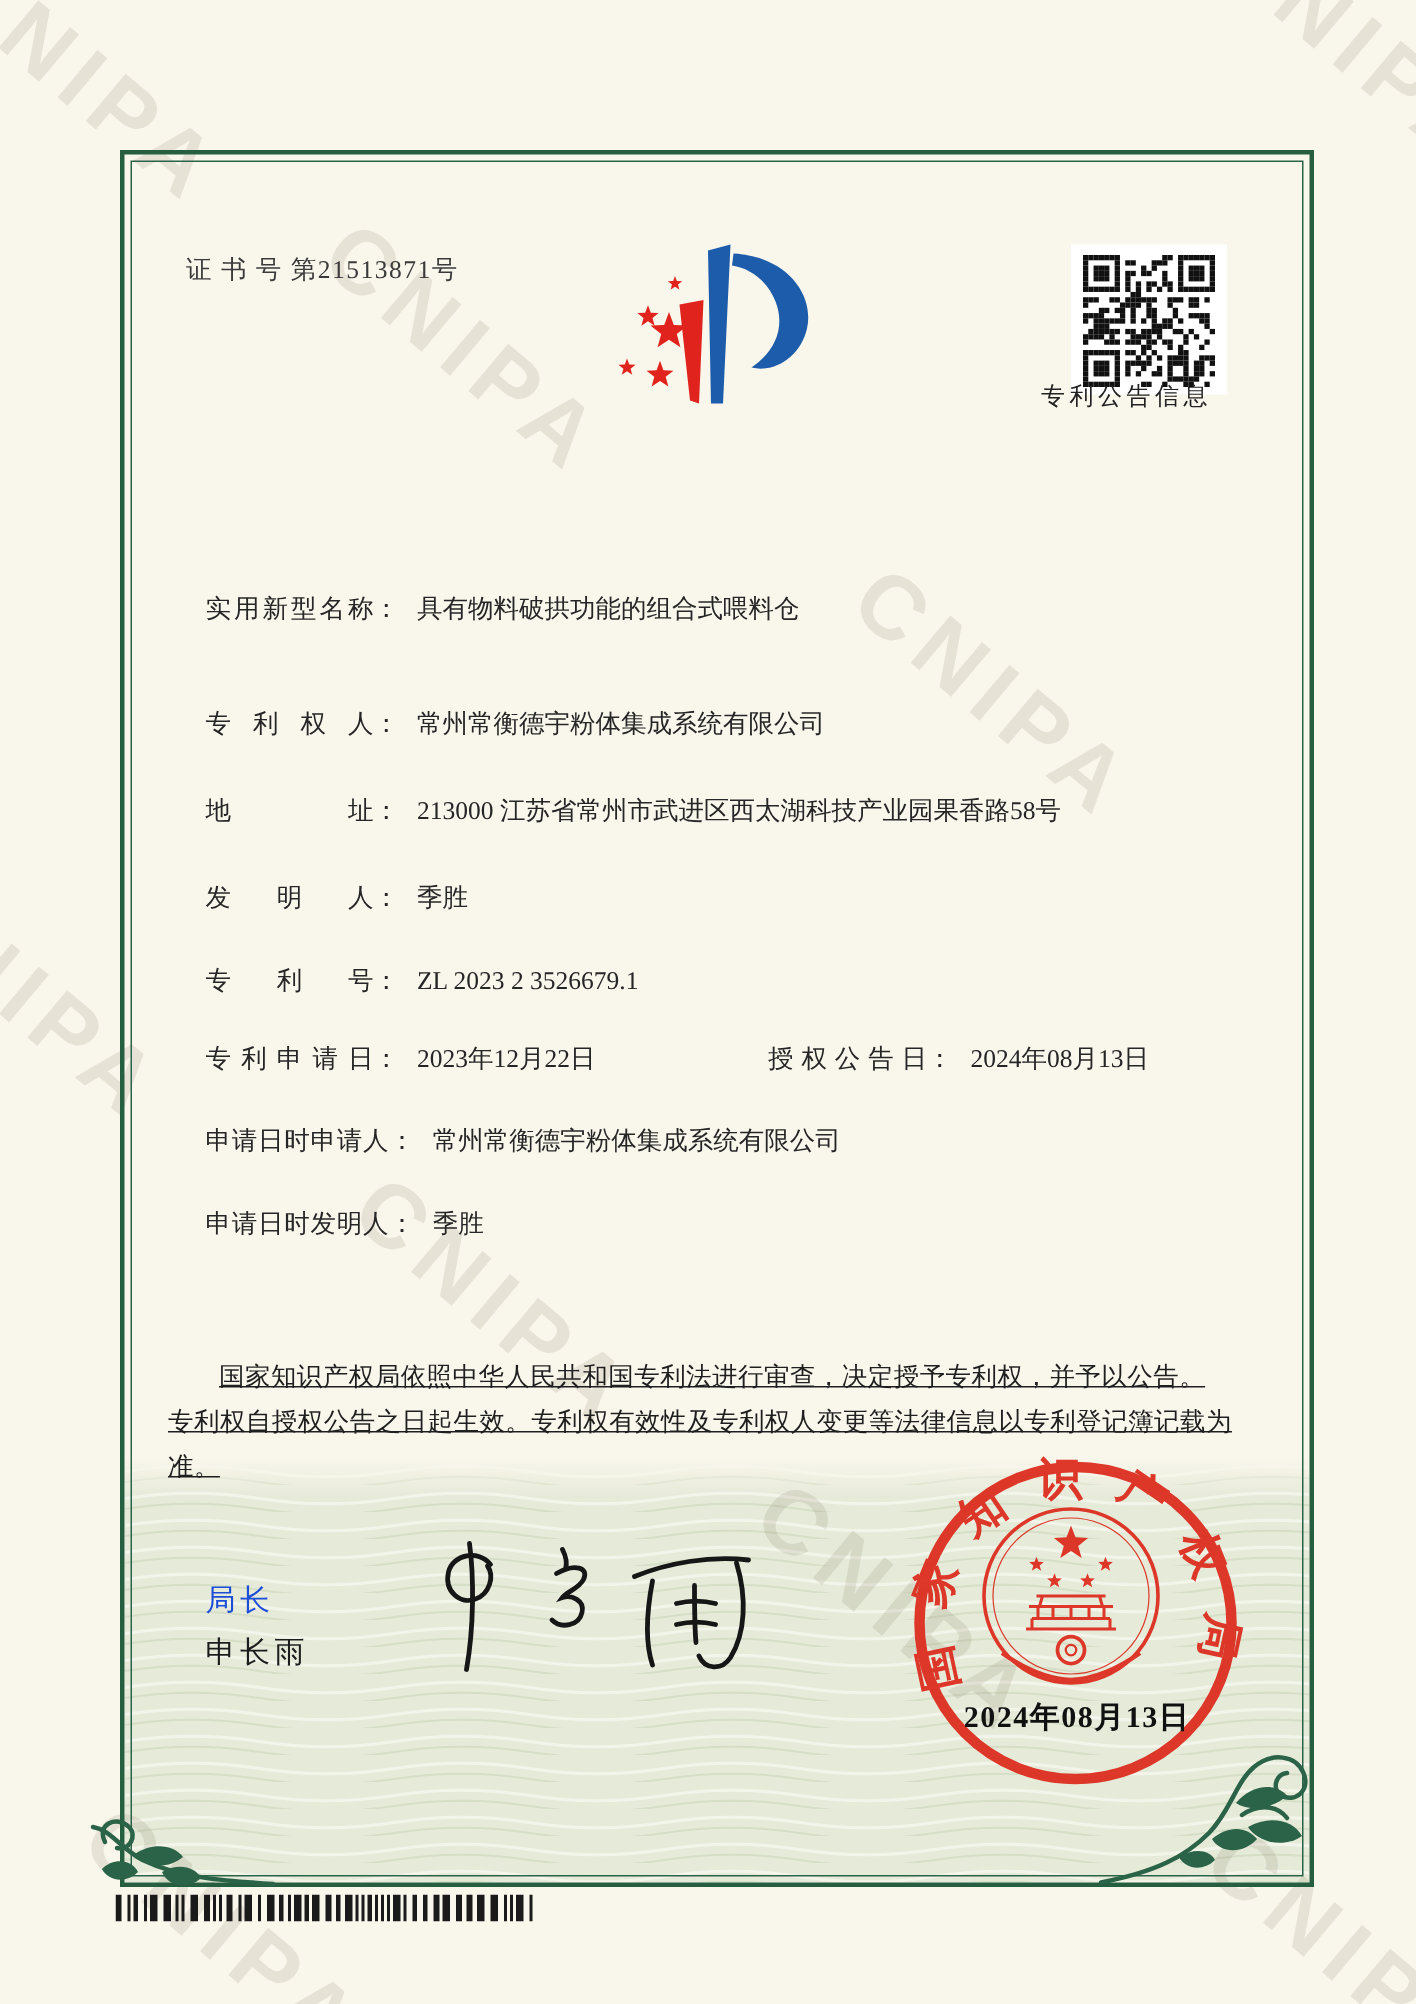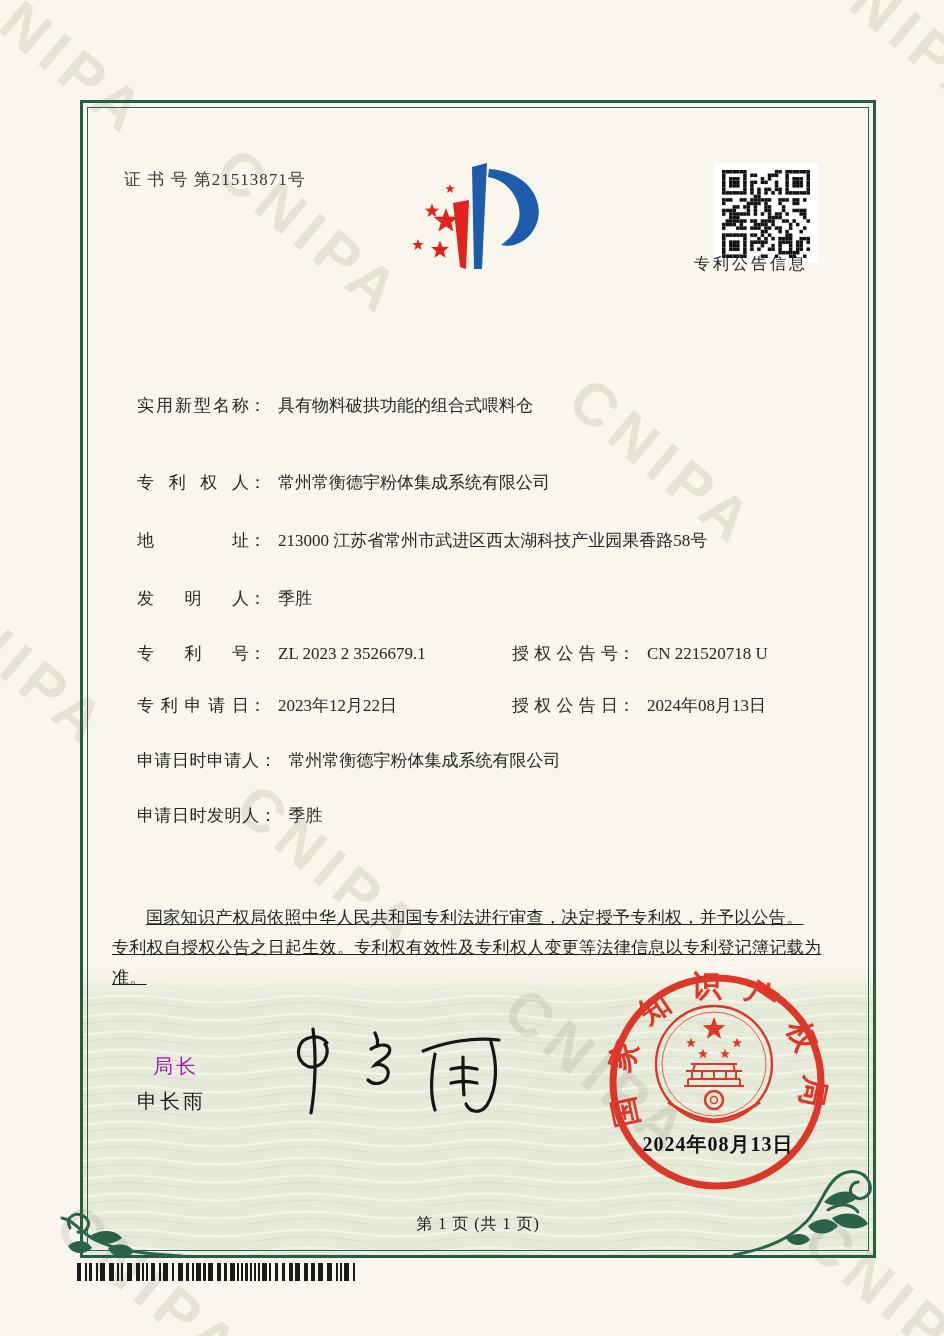--- a/index.html
+++ b/index.html
@@ -36,21 +36,21 @@
   .f-label.wide{width:auto;text-align:center;text-align-last:auto;letter-spacing:0.5px;}
   .f-value{margin-left:12px;text-align:center;}
   .f-right{position:absolute;left:375px;top:0;}
   .f-label.r{width:106px;}
   
   .legal{position:absolute;left:112px;top:903px;width:734px;font-size:17px;line-height:30px;
       color:#1f1f1f;z-index:5;letter-spacing:0.3px;text-decoration:underline;}
   .legal .indent{text-indent:34px;}
   
   .sig-title{position:absolute;left:137px;top:1053px;font-family:"Liberation Sans","DejaVu Sans",sans-serif;
-      font-size:20px;letter-spacing:3px;color:#a21caf;z-index:5;margin-left:16px;}
+      font-size:20px;letter-spacing:3px;color:#1d4ed8;z-index:5;}
   .sig-name{position:absolute;left:137px;top:1088px;font-family:"Liberation Sans","DejaVu Sans",sans-serif;
       font-size:20px;letter-spacing:3px;color:#1c1c1c;z-index:5;}
   .signature{position:absolute;left:283px;top:1023px;z-index:5;}
   
   .seal{position:absolute;left:602px;top:967px;z-index:6;opacity:0.93;}
   .seal-date{position:absolute;left:640px;top:1131px;width:156px;text-align:center;
       font-size:20px;font-weight:bold;letter-spacing:1px;color:#111;z-index:7;}
   
   .footer{position:absolute;left:80px;top:1214px;width:796px;text-align:center;
       font-size:16px;color:#222;z-index:5;letter-spacing:1px;}
@@ -436,23 +436,20 @@
     <span class="f-label">专利权人</span><span>：</span><span class="f-value">常州常衡德宇粉体集成系统有限公司</span>
   </div>
   <div class="f-row" style="top:529px">
     <span class="f-label">地址</span><span>：</span><span class="f-value">213000 江苏省常州市武进区西太湖科技产业园果香路58号</span>
   </div>
   <div class="f-row" style="top:587px">
     <span class="f-label">发明人</span><span>：</span><span class="f-value">季胜</span>
   </div>
   <div class="f-row" style="top:642px;width:700px">
     <span class="f-label">专利号</span><span>：</span><span class="f-value">ZL 2023 2 3526679.1</span>
-    <span class="f-right">
-      <span class="f-label r">授权公告号</span><span>：</span><span class="f-value">CN 221520718 U</span>
-    </span>
   </div>
   <div class="f-row" style="top:694px;width:700px">
     <span class="f-label">专利申请日</span><span>：</span><span class="f-value">2023年12月22日</span>
     <span class="f-right">
       <span class="f-label r">授权公告日</span><span>：</span><span class="f-value">2024年08月13日</span>
     </span>
   </div>
   <div class="f-row" style="top:749px">
     <span class="f-label wide">申请日时申请人</span><span>：</span><span class="f-value">常州常衡德宇粉体集成系统有限公司</span>
   </div>
@@ -503,21 +500,20 @@
         <path d="M86,112 L138,112 M90,104 L90,112 M100,104 L100,112 M112,104 L112,112 M124,104 L124,112 M134,104 L134,112"></path>
         <path d="M82,119 L142,119 M86,112 L86,119 M138,112 L138,119"></path>
       </g>
       <circle cx="112" cy="133" r="9" fill="none" stroke="#dc2a1b" stroke-width="2.5"></circle>
       <circle cx="112" cy="133" r="3.5" fill="none" stroke="#dc2a1b" stroke-width="1.5"></circle>
       <path d="M66,135 Q90,152 112,153 Q134,152 158,135" fill="none" stroke="#dc2a1b" stroke-width="3"></path>
     </g>
   </svg>
   <div class="seal-date">2024年08月13日</div>
 
-  <div class="footer">第 1 页 (共 1 页)</div>
   <svg class="barcode" id="barcode" width="284" height="18">
       <rect x="0" y="0" width="4" height="18" fill="#1a1a1a"></rect>
       <rect x="8" y="0" width="2" height="18" fill="#1a1a1a"></rect>
       <rect x="12" y="0" width="3" height="18" fill="#1a1a1a"></rect>
       <rect x="19" y="0" width="2" height="18" fill="#1a1a1a"></rect>
       <rect x="23" y="0" width="5" height="18" fill="#1a1a1a"></rect>
       <rect x="32" y="0" width="5" height="18" fill="#1a1a1a"></rect>
       <rect x="40" y="0" width="2" height="18" fill="#1a1a1a"></rect>
       <rect x="44" y="0" width="2" height="18" fill="#1a1a1a"></rect>
       <rect x="50" y="0" width="5" height="18" fill="#1a1a1a"></rect>

